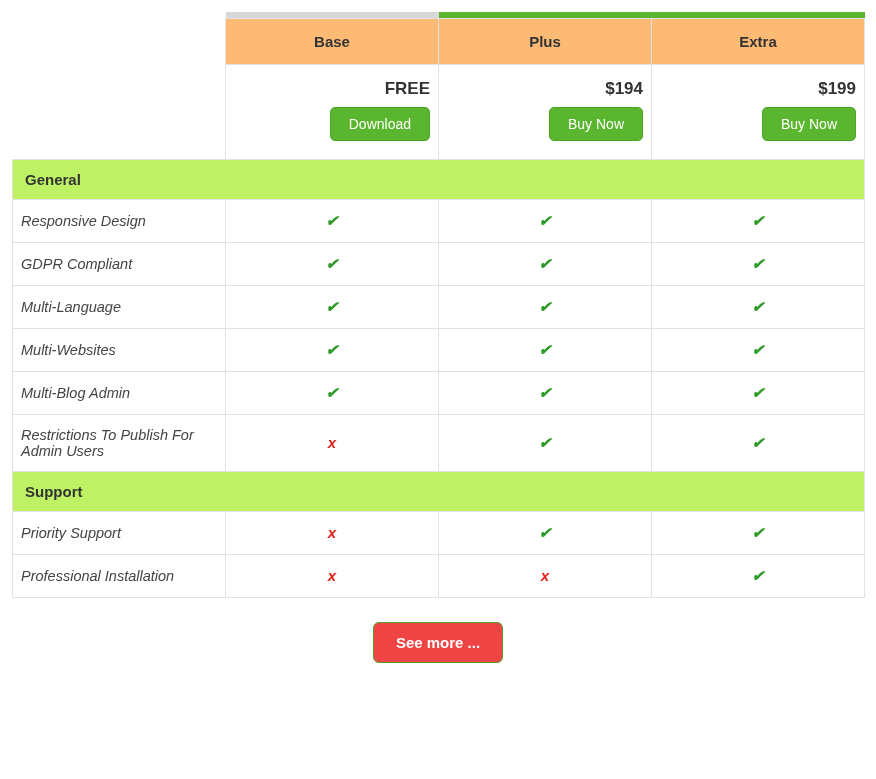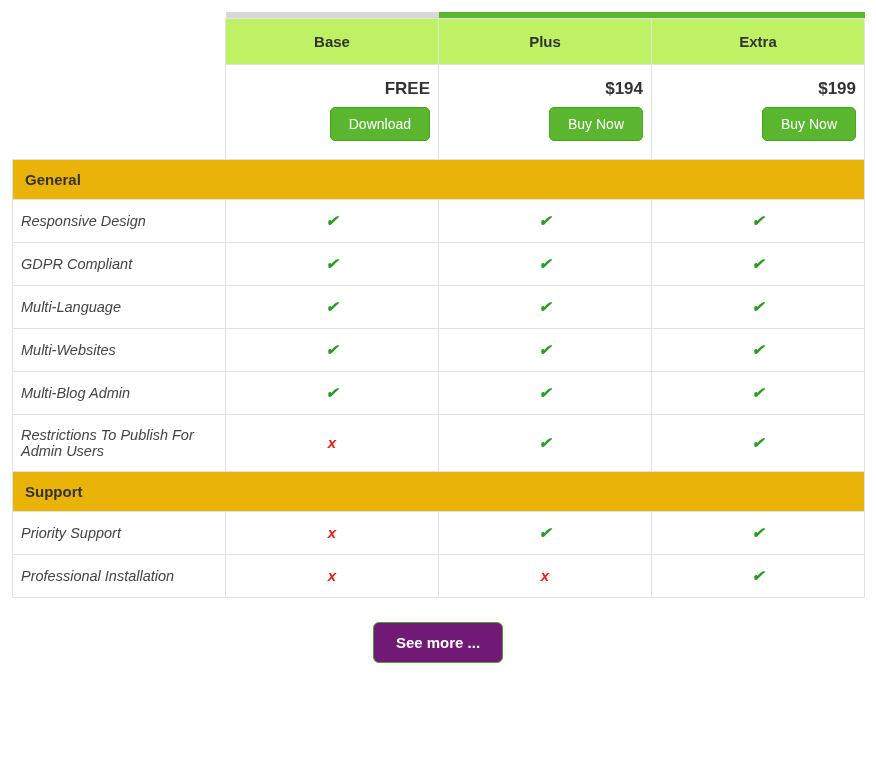--- a/index.html
+++ b/index.html
@@ -20,21 +20,21 @@
 
   
   tr.accent td { padding: 0; border: none; height: 6px; }
   tr.accent td.blank-accent { background: transparent; }
   tr.accent td.muted-accent { background: #d8d8d8; }
   tr.accent td.green-accent { background: #5bb62f; }
 
   
   tr.plan-names th {
     border: 1px solid #e2e2e2;
-    background: #bef264;
+    background: #fdba74;
     font-weight: 700;
     font-size: 15px;
     color: #333;
     padding: 14px 8px;
     text-align: center;
   }
   tr.plan-names th.blank { background: transparent; border: none; }
 
   
   tr.plan-cta td {
@@ -59,21 +59,21 @@
     font-size: 14px;
     padding: 8px 18px;
     border-radius: 5px;
     border: 1px solid #4ca326;
     cursor: pointer;
   }
 
   
   tr.section td {
     border: 1px solid #e2e2e2;
-    background: #eab308;
+    background: #bef264;
     font-weight: 700;
     font-size: 15px;
     color: #333;
     padding: 11px 12px;
   }
 
   
   tr.feature td {
     border: 1px solid #e2e2e2;
     background: #fff;
@@ -97,21 +97,21 @@
     font-size: 15px;
   }
 
   .see-more-wrap {
     width: 852px;
     text-align: center;
     padding: 24px 0 10px;
   }
   .see-more {
     display: inline-block;
-    background: #701a75;
+    background: #ef4444;
     color: #fff;
     font-weight: 600;
     font-size: 15px;
     padding: 11px 22px;
     border-radius: 6px;
     border: 1px solid #4ca326;
     cursor: pointer;
   }
 </style>
 </head>

